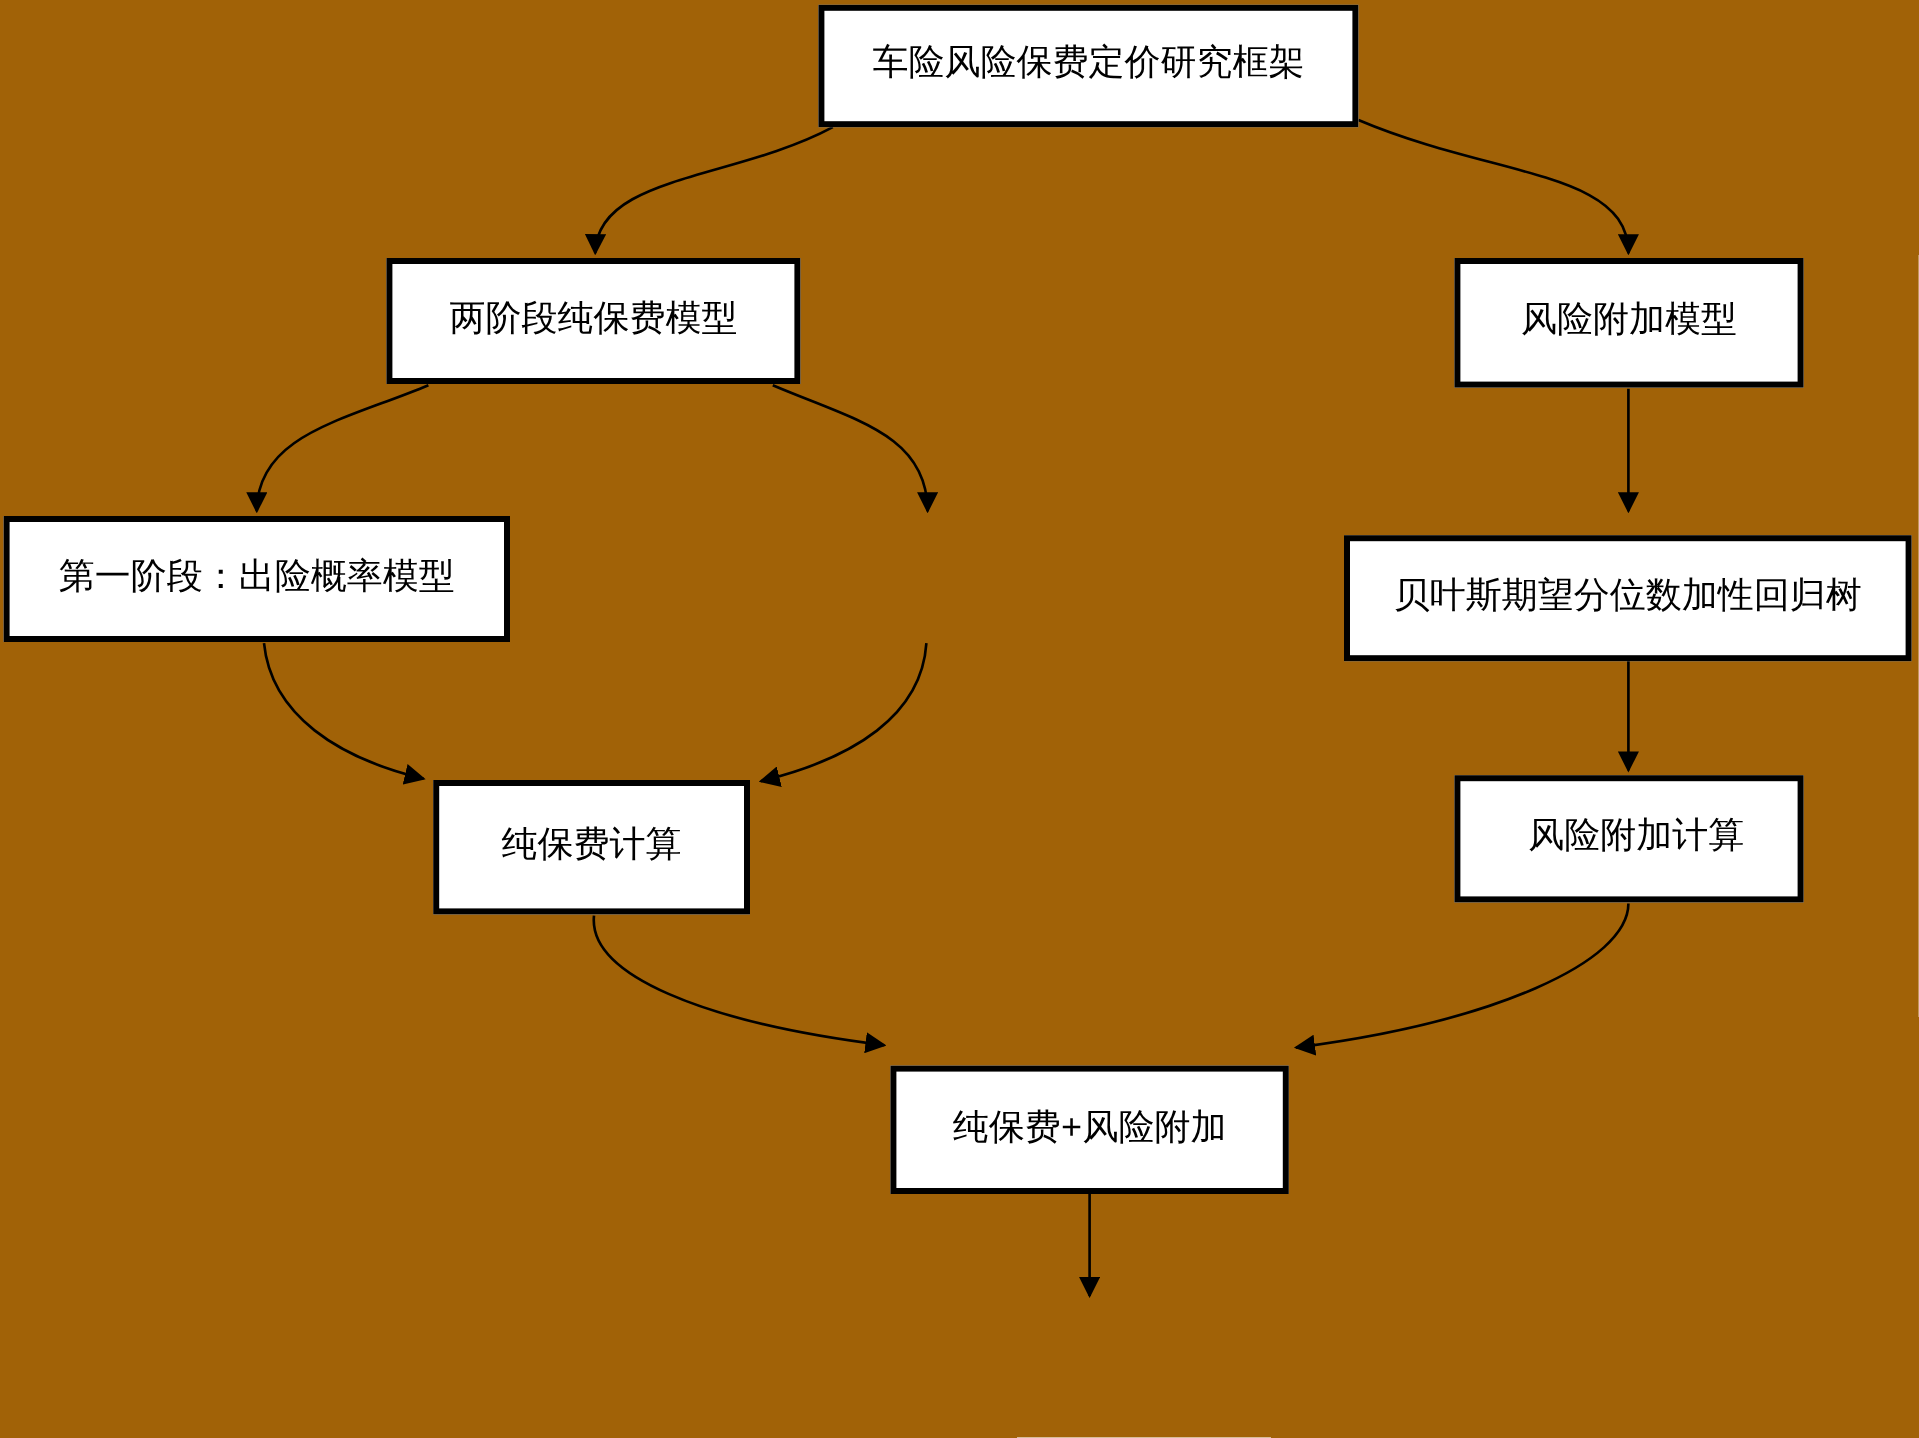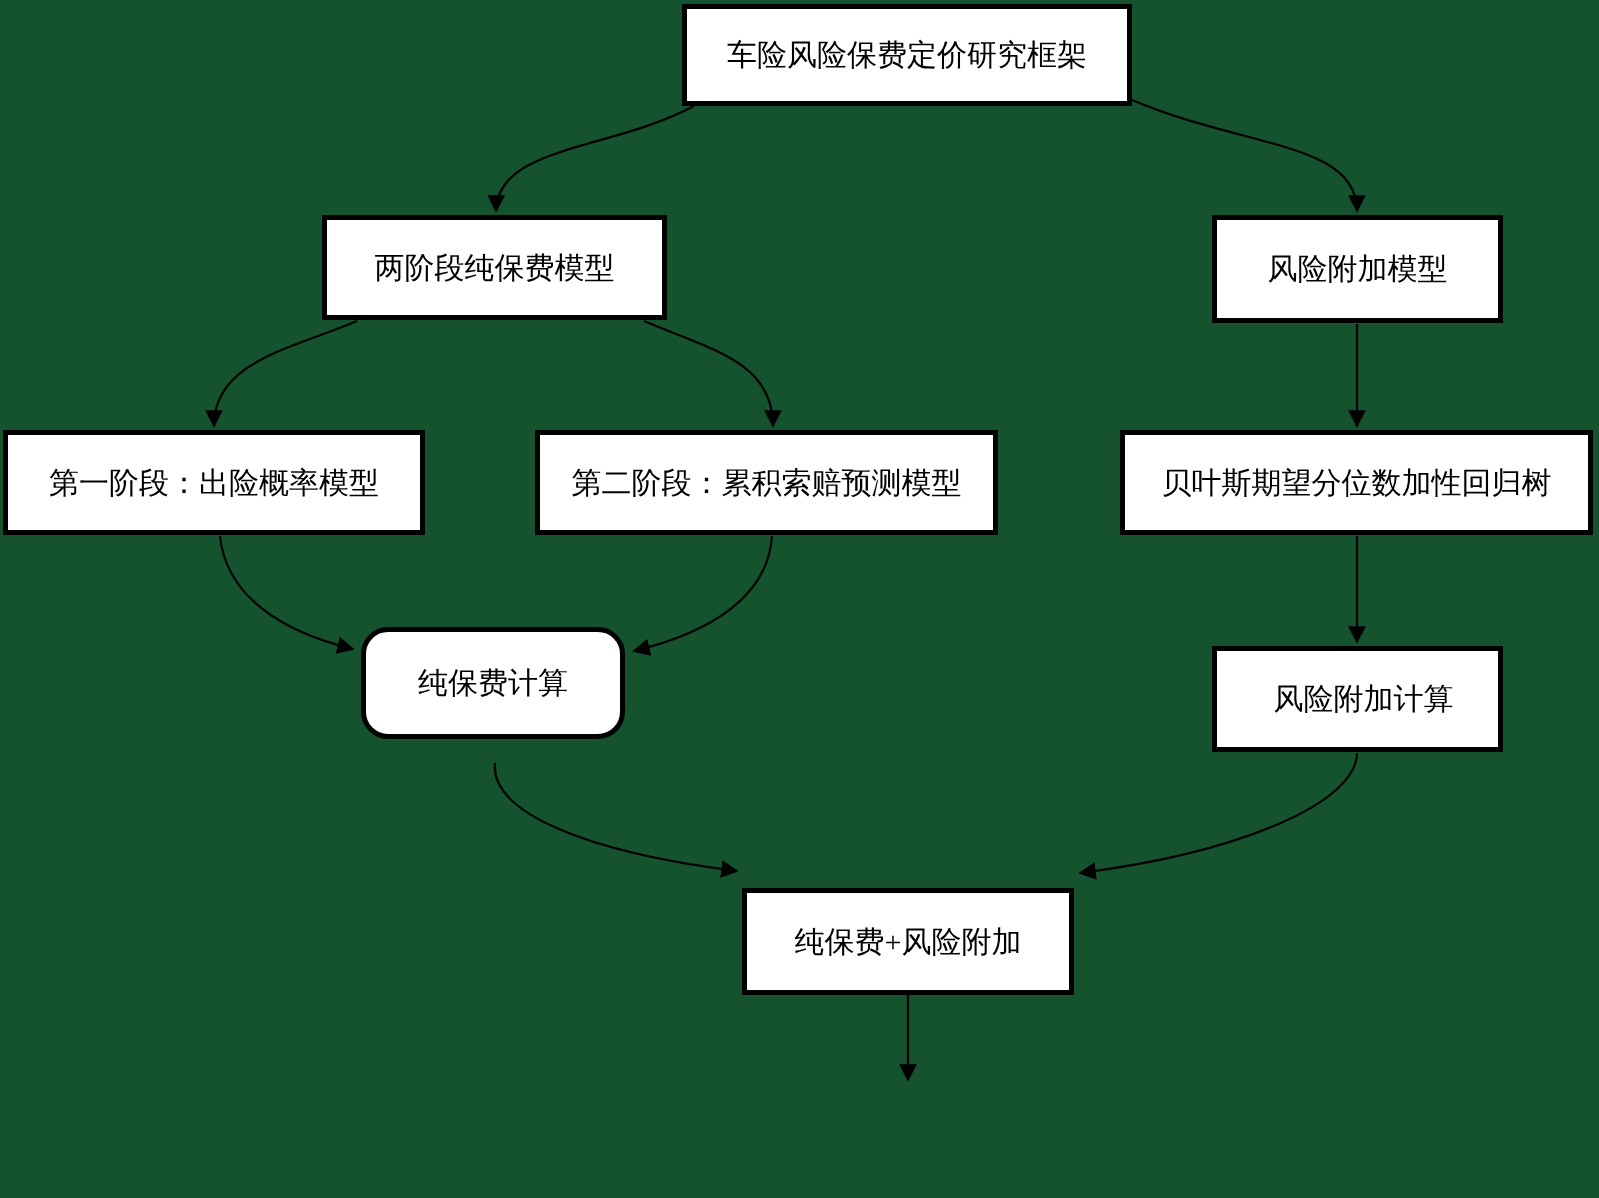--- a/index.html
+++ b/index.html
@@ -4,22 +4,22 @@
 <style>
   html, body {
     margin: 0;
     padding: 0;
     background: #ffffff;
   }
   #canvas {
     position: relative;
     width: 1599px;
     height: 1198px;
-    background: #14532d;
-    font-family: Liberation Serif, serif;
+    background: #a16207;
+    font-family: Liberation Mono, monospace;
     overflow: hidden;
   }
   #edge-layer {
     position: absolute;
     left: 0;
     top: 0;
     width: 1599px;
     height: 1198px;
     pointer-events: none;
   }
@@ -68,24 +68,23 @@
   </svg>
 
   <div class="node" style="left:682px; top:4px; width:450px; height:102px;">车险风险保费定价研究框架</div>
 
   <div class="node" style="left:1212px; top:215px; width:291px; height:108px;">风险附加模型</div>
 
   <div class="node" style="left:322px; top:215px; width:345px; height:105px;">两阶段纯保费模型</div>
 
   <div class="node" style="left:3px; top:430px; width:422px; height:105px;text-align:right;">第一阶段：出险概率模型</div>
 
-  <div class="node" style="left:535px; top:430px; width:463px; height:105px;">第二阶段：累积索赔预测模型</div>
 
-  <div class="node" style="left:1120px; top:430px; width:473px; height:105px;">贝叶斯期望分位数加性回归树</div>
+  <div class="node" style="left:1120px; top:446px; width:473px; height:105px;">贝叶斯期望分位数加性回归树</div>
 
-  <div class="node" style="left:361px; top:627px; width:264px; height:112px;border-radius:27px;">纯保费计算</div>
+  <div class="node" style="left:361px; top:650px; width:264px; height:112px;">纯保费计算</div>
 
   <div class="node" style="left:1212px; top:646px; width:291px; height:106px;padding-left:12px;">风险附加计算</div>
 
   <div class="node" style="left:742px; top:853px; width:332px; height:107px;margin-top:35px;">纯保费+风险附加</div>
 
 
 </div>
 
 </body></html>

